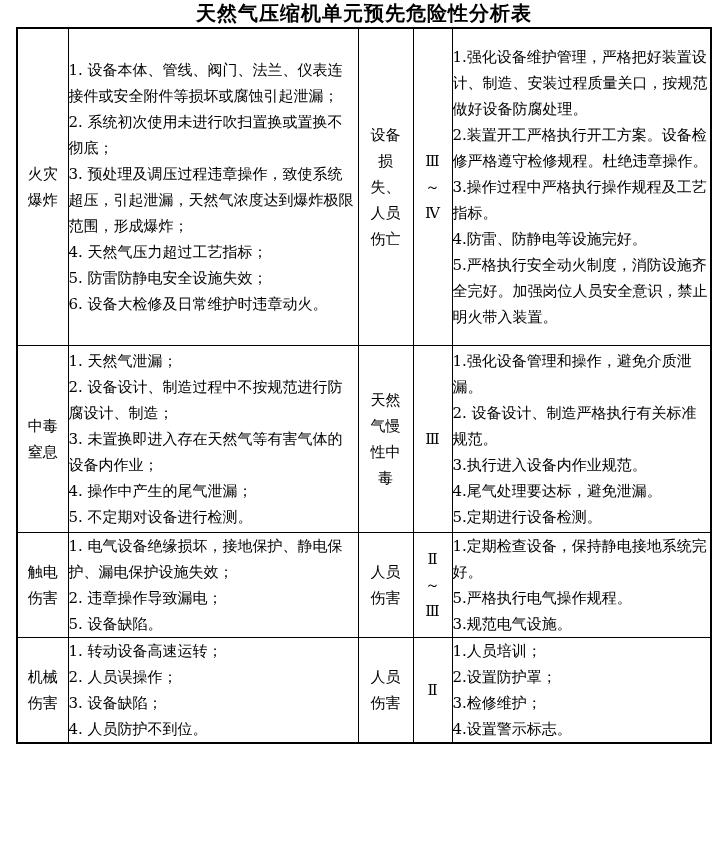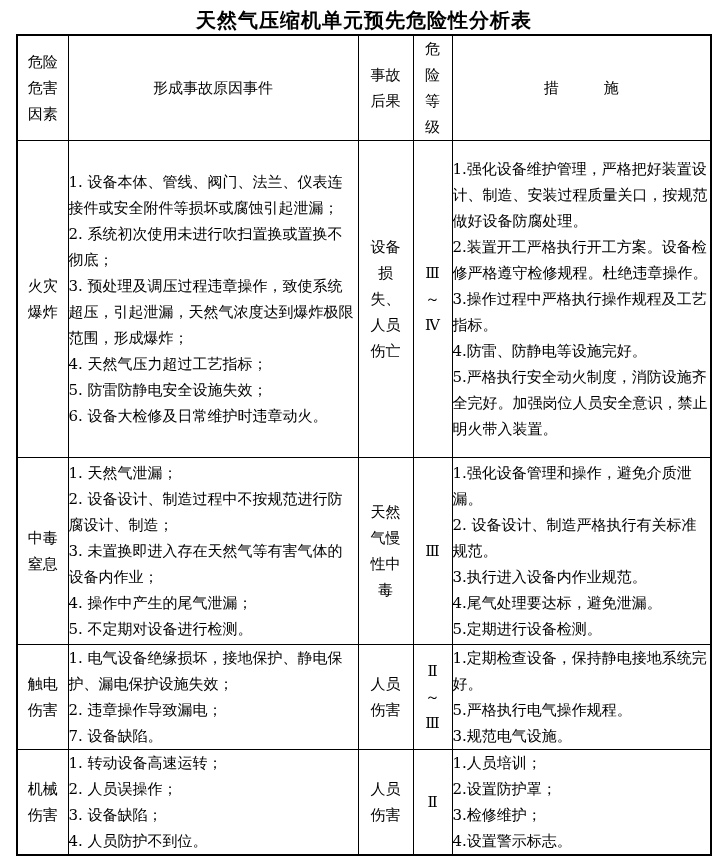--- a/index.html
+++ b/index.html
@@ -11,21 +11,20 @@
     width: 728px;
     height: 862px;
     color: #000000;
     font-family: "DejaVu Serif", "Liberation Serif", serif;
     overflow: hidden;
   }
   .doc-title {
     text-align: center;
     font-size: 20px;
     font-weight: bold;
-    padding-top: 7px;
     height: 27px;
     line-height: 27px;
     letter-spacing: 1px;
   }
   table.pha-table {
     border-collapse: collapse;
     table-layout: fixed;
     width: 694px;
     margin: 0 auto;
     border: 2px solid #000;
@@ -64,33 +63,20 @@
   <table class="pha-table">
     <colgroup>
       <col style="width:51px">
       <col style="width:290px">
       <col style="width:55px">
       <col style="width:39px">
       <col style="width:259px">
     </colgroup>
 
     <tbody>
-        <tr class="h-header">
-      <td class="cell-center">危险
-危害
-因素</td>
-      <td class="cell-center">形成事故原因事件</td>
-      <td class="cell-center">事故
-后果</td>
-      <td class="cell-center">危
-险
-等
-级</td>
-      <td class="cell-center">措　　　施</td>
-    </tr>
 
     <tr class="h-row1">
       <td class="cell-center">火灾
 爆炸</td>
       <td class="cell-text">1. 设备本体、管线、阀门、法兰、仪表连接件或安全附件等损坏或腐蚀引起泄漏；
 2. 系统初次使用未进行吹扫置换或置换不彻底；
 3. 预处理及调压过程违章操作，致使系统超压，引起泄漏，天然气浓度达到爆炸极限范围，形成爆炸；
 4. 天然气压力超过工艺指标；
 5. 防雷防静电安全设施失效；
 6. 设备大检修及日常维护时违章动火。</td>
@@ -127,21 +113,21 @@
 3.执行进入设备内作业规范。
 4.尾气处理要达标，避免泄漏。
 5.定期进行设备检测。</td>
     </tr>
 
     <tr class="h-row3">
       <td class="cell-center">触电
 伤害</td>
       <td class="cell-text">1. 电气设备绝缘损坏，接地保护、静电保护、漏电保护设施失效；
 2. 违章操作导致漏电；
-7. 设备缺陷。</td>
+5. 设备缺陷。</td>
       <td class="cell-center">人员
 伤害</td>
       <td class="cell-center">Ⅱ
 ～
 Ⅲ</td>
       <td class="cell-text">1.定期检查设备，保持静电接地系统完好。
 5.严格执行电气操作规程。
 3.规范电气设施。</td>
     </tr>
 

